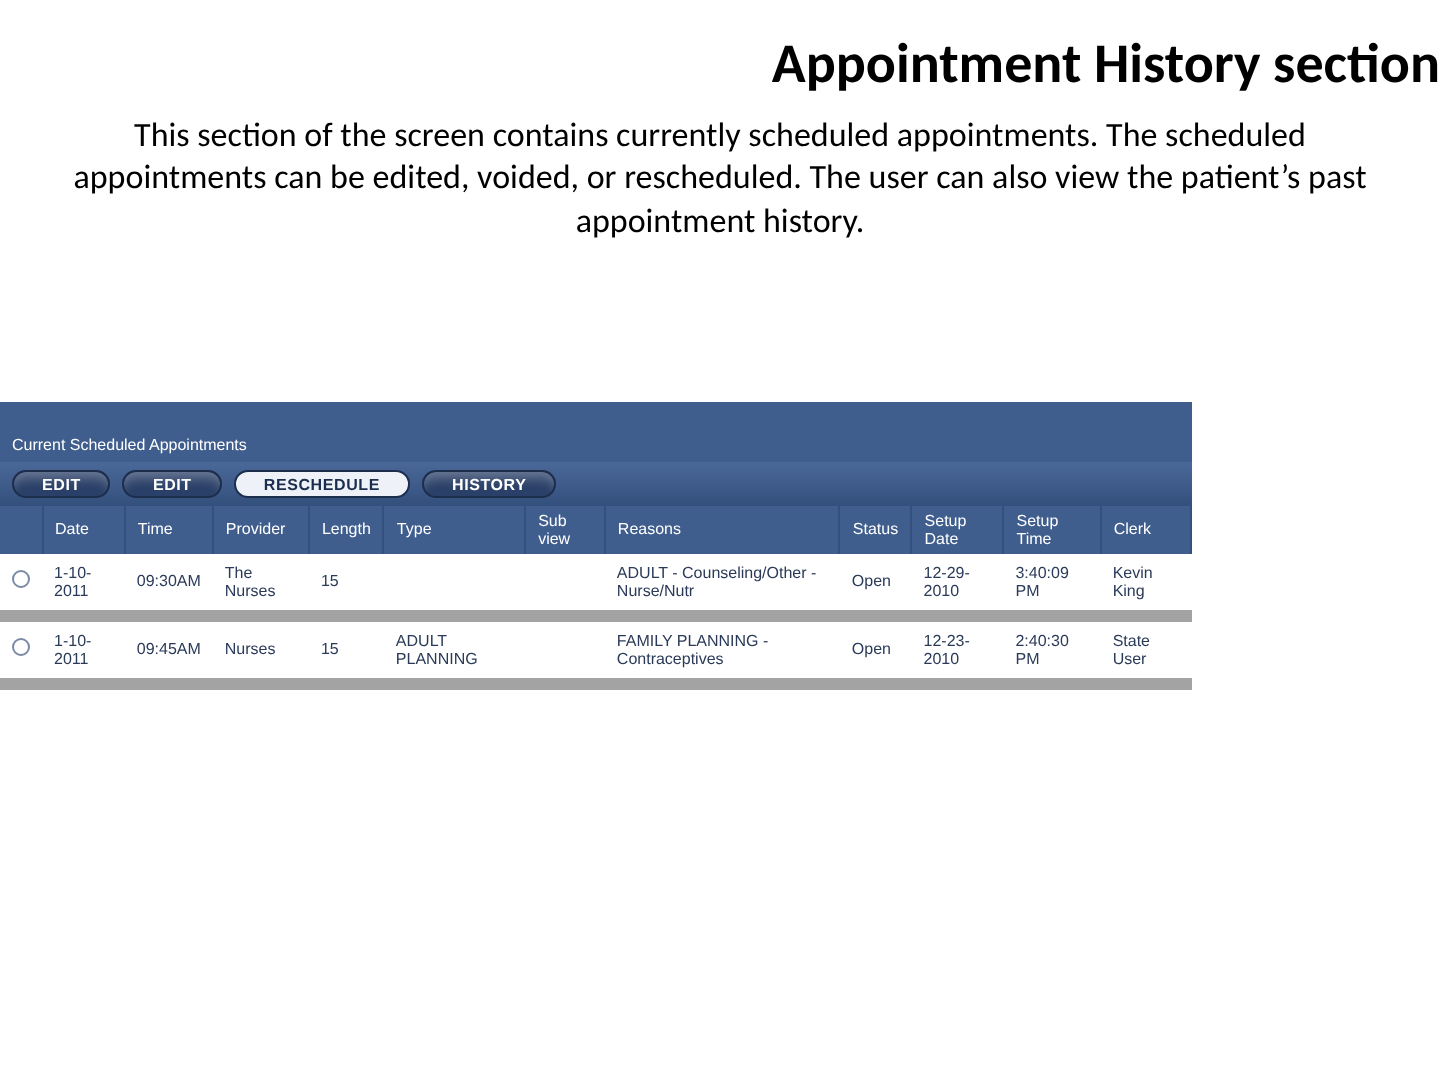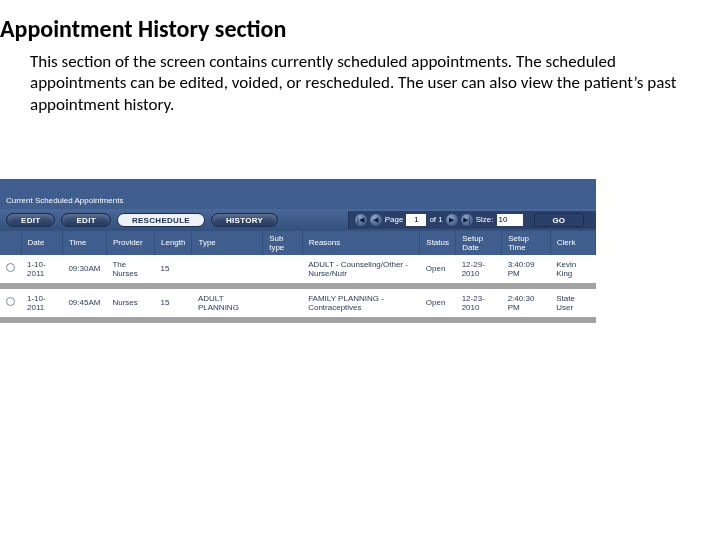--- a/index.html
+++ b/index.html
@@ -1,29 +1,29 @@
 <!DOCTYPE html>
 <html><head>
 <meta charset="utf-8">
 <style>
   * { box-sizing: border-box; margin: 0; padding: 0; }
   body {
     width: 720px; height: 540px; background: #fff;
     font-family: Calibri, Arial, sans-serif; color: #000;
   }
   .slide-title {
-    font-size: 24px; font-weight: 700; text-align: left;
+    font-size: 28px; font-weight: 700; text-align: right;
     margin-top: 14px;
   }
   .slide-desc {
-    font-size: 17px; text-align: left; line-height: 1.25;
+    font-size: 17px; text-align: center; line-height: 1.25;
     max-width: 660px; margin: 8px auto 0;
   }
   .app {
-    width: 596px; margin-top: 64px; font-family: Arial, sans-serif;
+    width: 596px; margin-top: 80px; font-family: Arial, sans-serif;
     font-size: 8px; color: #fff;
   }
   .chrome-bar {
     background: #3f5d8d; height: 14px;
   }
   .section-bar {
     background: #3f5d8d; height: 16px; line-height: 16px;
     font-size: 8px; padding-left: 6px;
   }
   .toolbar {
@@ -93,44 +93,32 @@
 <div class="app">
   <div class="chrome-bar"></div>
   <div class="section-bar">Current Scheduled Appointments</div>
 
   <div class="toolbar">
     <div class="pill light">EDIT</div>
     <div class="pill light">EDIT</div>
     <div class="pill light2">RESCHEDULE</div>
     <div class="pill light">HISTORY</div>
     <div class="spacer"></div>
-    <div class="pagebox">
-      <div class="circ">|◀</div>
-      <div class="circ">◀</div>
-      <span>Page</span>
-      <input class="page-input" value="1" style="">
-      <span class="page-of">of 1</span>
-      <div class="circ">▶</div>
-      <div class="circ">▶|</div>
-      <span>Size:</span>
-      <input class="size-input" value="10" style="">
-      <div class="gobtn">GO</div>
-    </div>
   </div>
 
   <table class="grid">
     <thead>
       <tr>
         <th class="col-sel"></th>
         <th class="col-date">Date</th>
         <th class="col-time">Time</th>
         <th class="col-prov">Provider</th>
         <th class="col-len">Length</th>
         <th class="col-type">Type</th>
-        <th class="col-sub">Sub type</th>
+        <th class="col-sub">Sub view</th>
         <th class="col-reason">Reasons</th>
         <th class="col-status">Status</th>
         <th class="col-sdate">Setup Date</th>
         <th class="col-stime">Setup Time</th>
         <th class="col-clerk">Clerk</th>
       </tr>
     </thead>
     <tbody>
       <tr>
         <td><span class="radio"></span></td>

